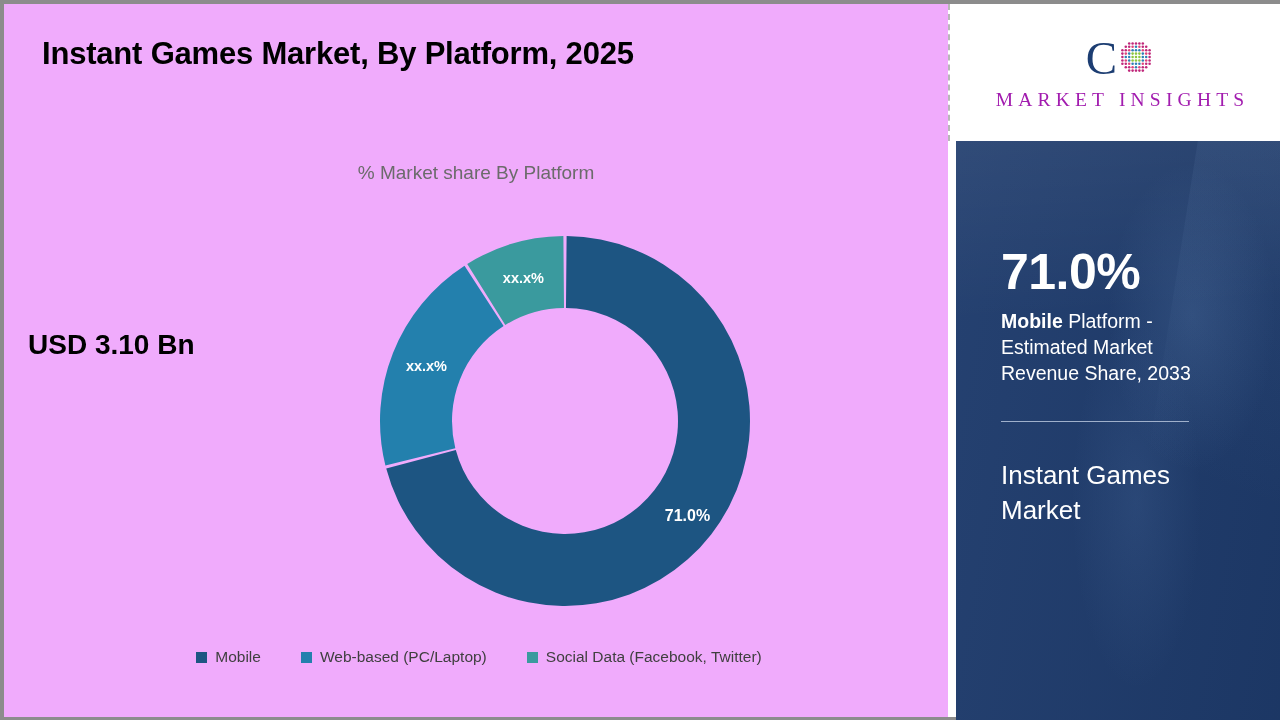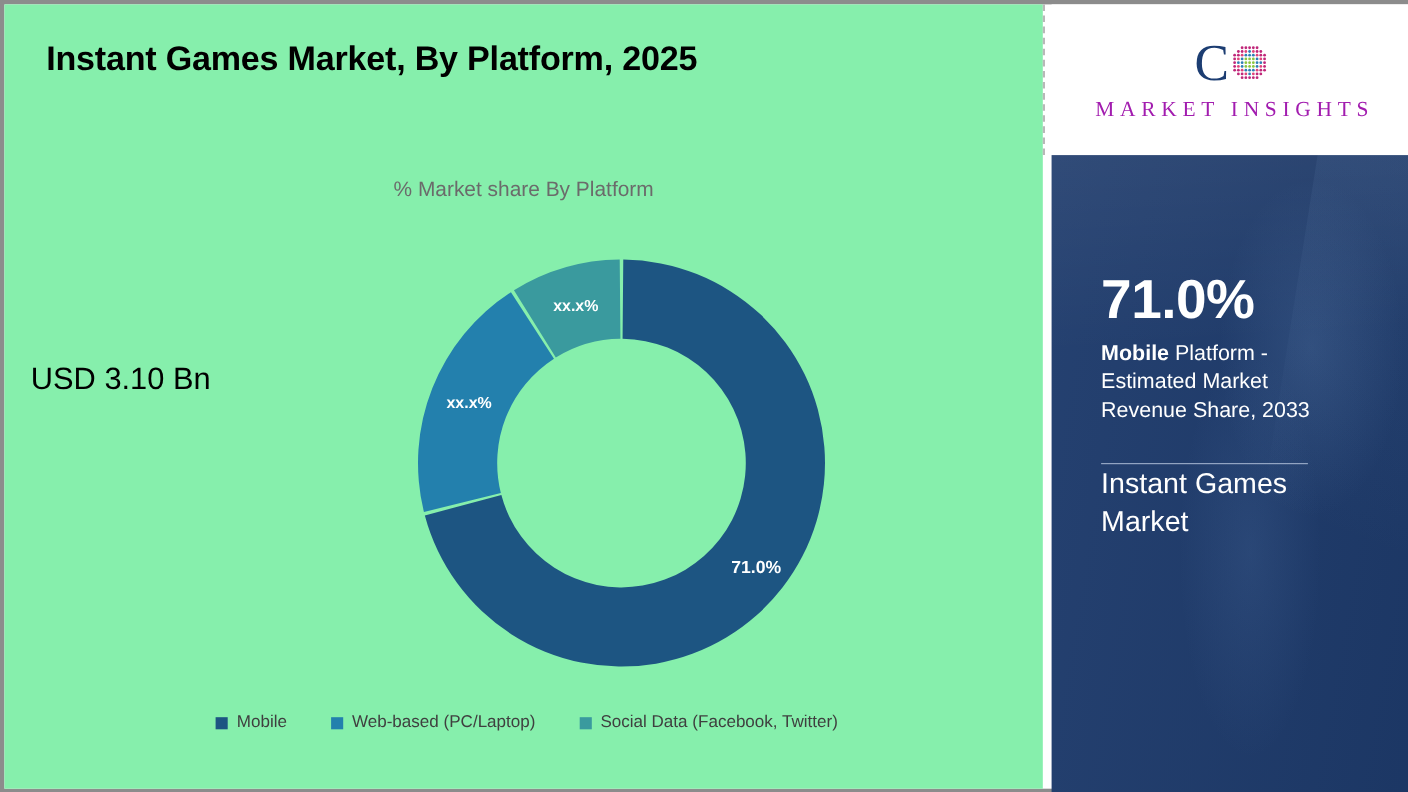--- a/index.html
+++ b/index.html
@@ -23,21 +23,21 @@
     border-bottom: 3px solid #8c8c8c;
     border-right: 0;
   }
 
   
   #left-pane {
     position: absolute;
     left: 0; top: 0;
     width: 944px;
     height: 713px;
-    background: #86efac;
+    background: #f0abfc;
   }
 
   #page-title {
     position: absolute;
     left: 38px;
     top: 32px;
     font-size: 31px;
     font-weight: bold;
     color: #000000;
     letter-spacing: -0.2px;
@@ -62,21 +62,21 @@
   }
   #total-market-label {
     font-size: 25px;
     color: #000000;
     font-weight: normal;
     display: block;
   }
   #total-market-value {
     font-size: 28px;
     color: #000000;
-    font-weight: normal;
+    font-weight: bold;
     display: block;
     margin-top: 3px;
   }
 
   
   #donut-wrap {
     position: absolute;
     left: 371px;
     top: 227px;
     width: 380px;
@@ -245,20 +245,21 @@
   #stat-desc b { font-weight: bold; }
 
   #right-rule {
     margin-top: 34px;
     width: 188px;
     height: 0;
     border-top: 1px solid #9fb0cb;
   }
 
   #right-market-name {
+    margin-top: 36px;
     font-size: 26px;
     color: #ffffff;
     line-height: 1.34;
     max-width: 235px;
     font-weight: normal;
   }
 </style>
 </head>
 <body>
 

